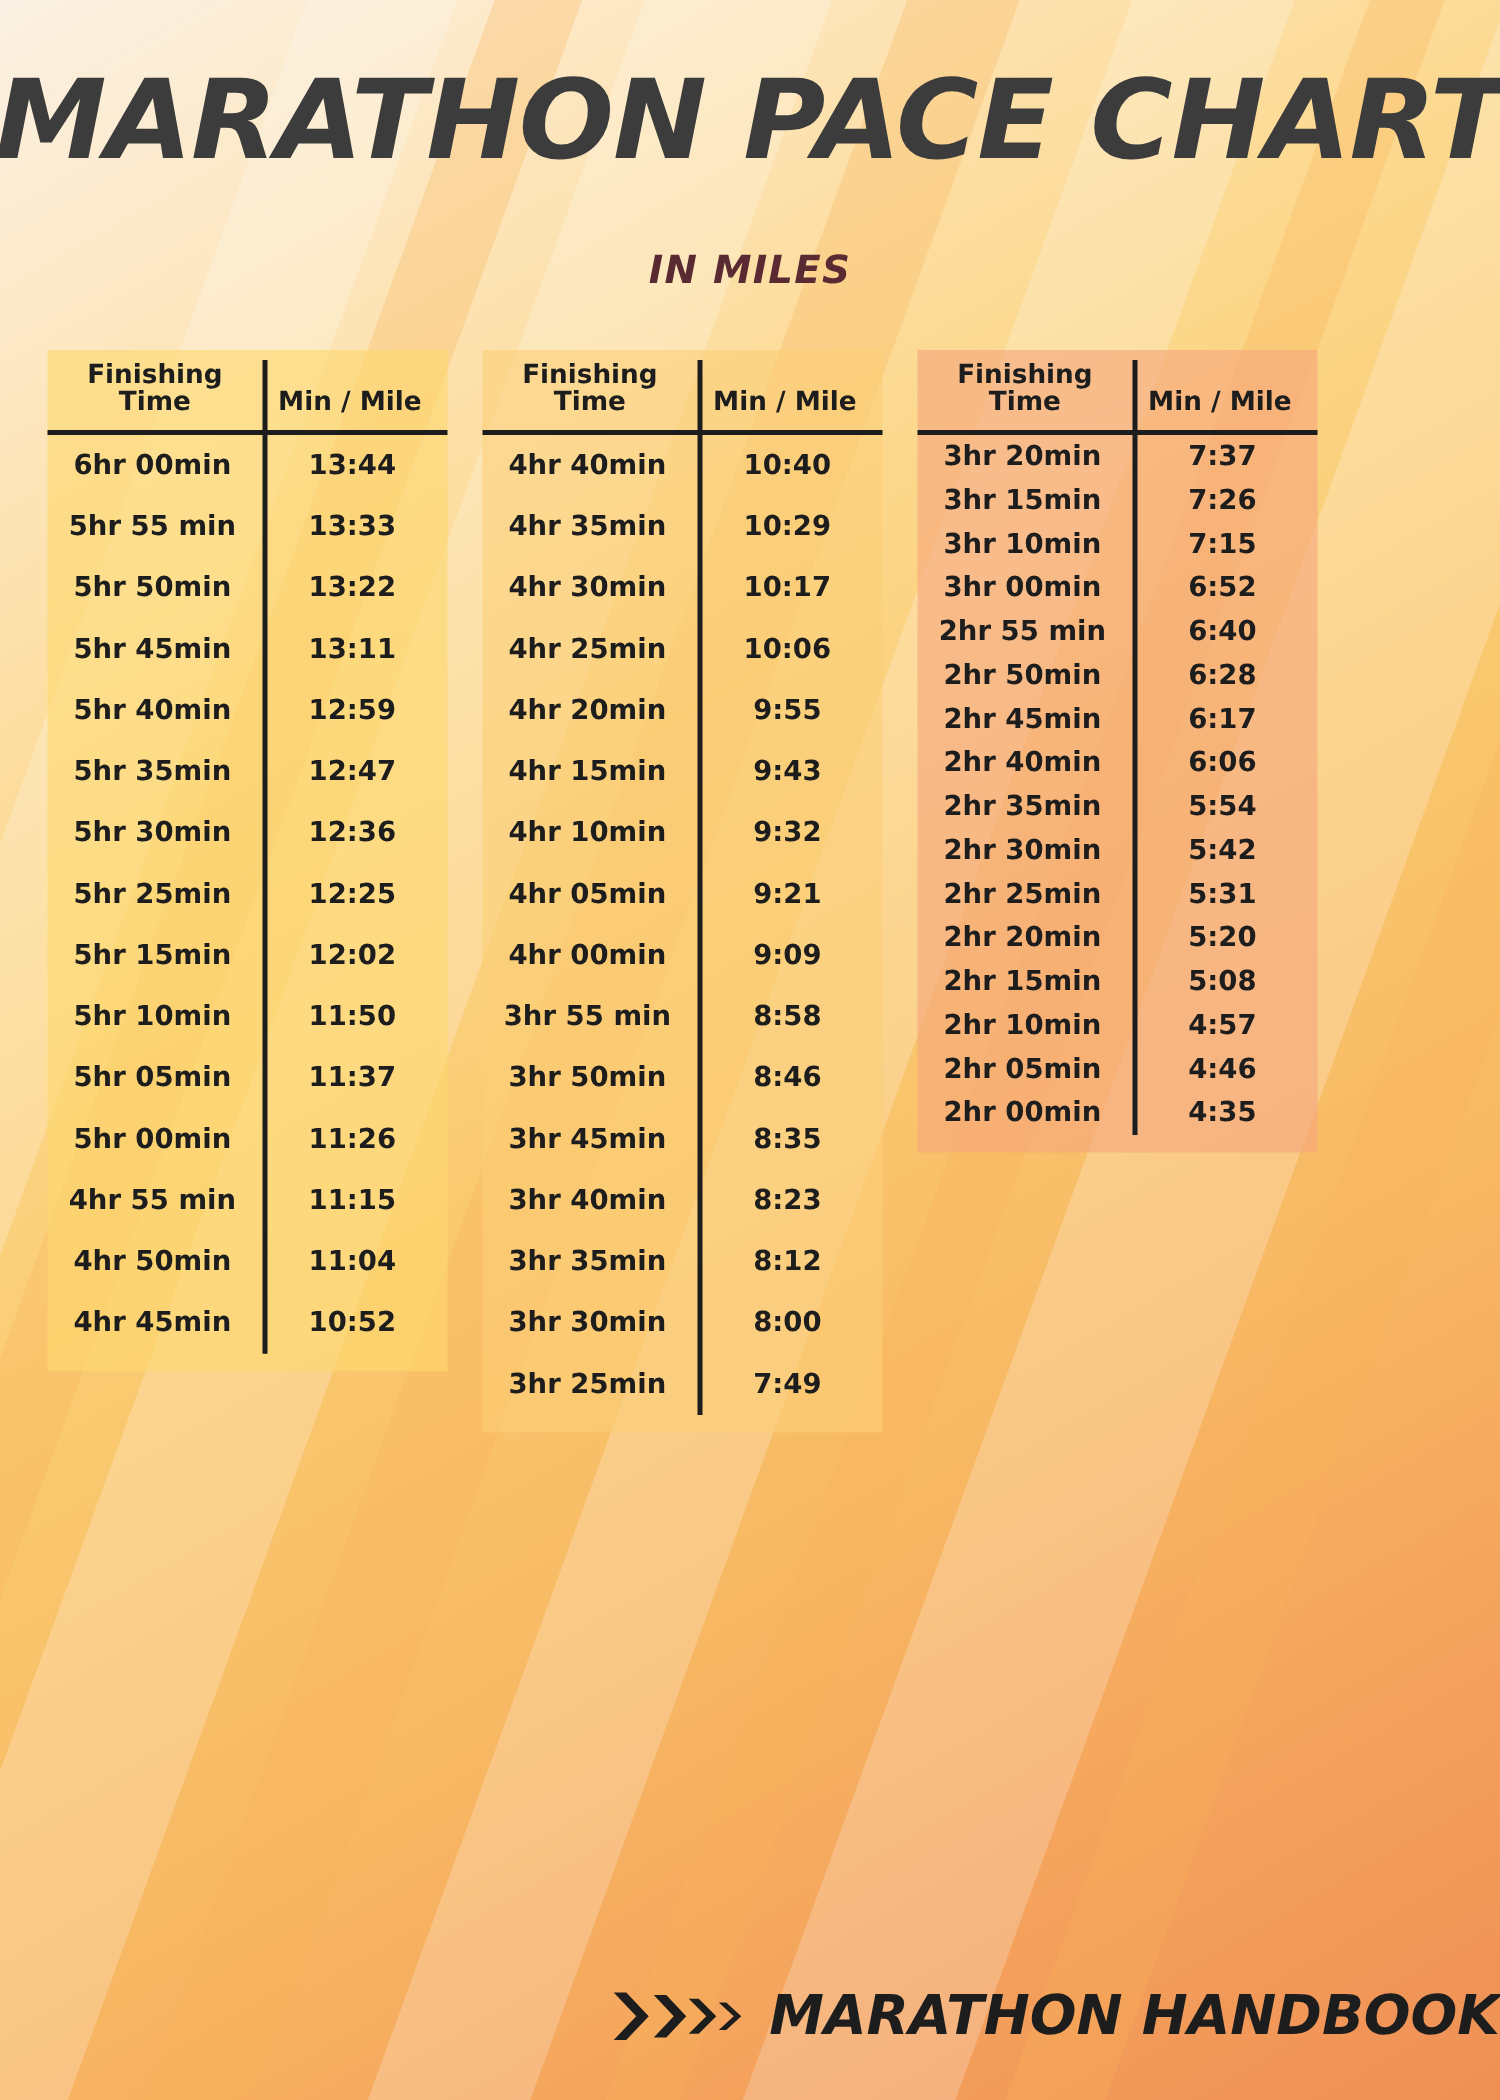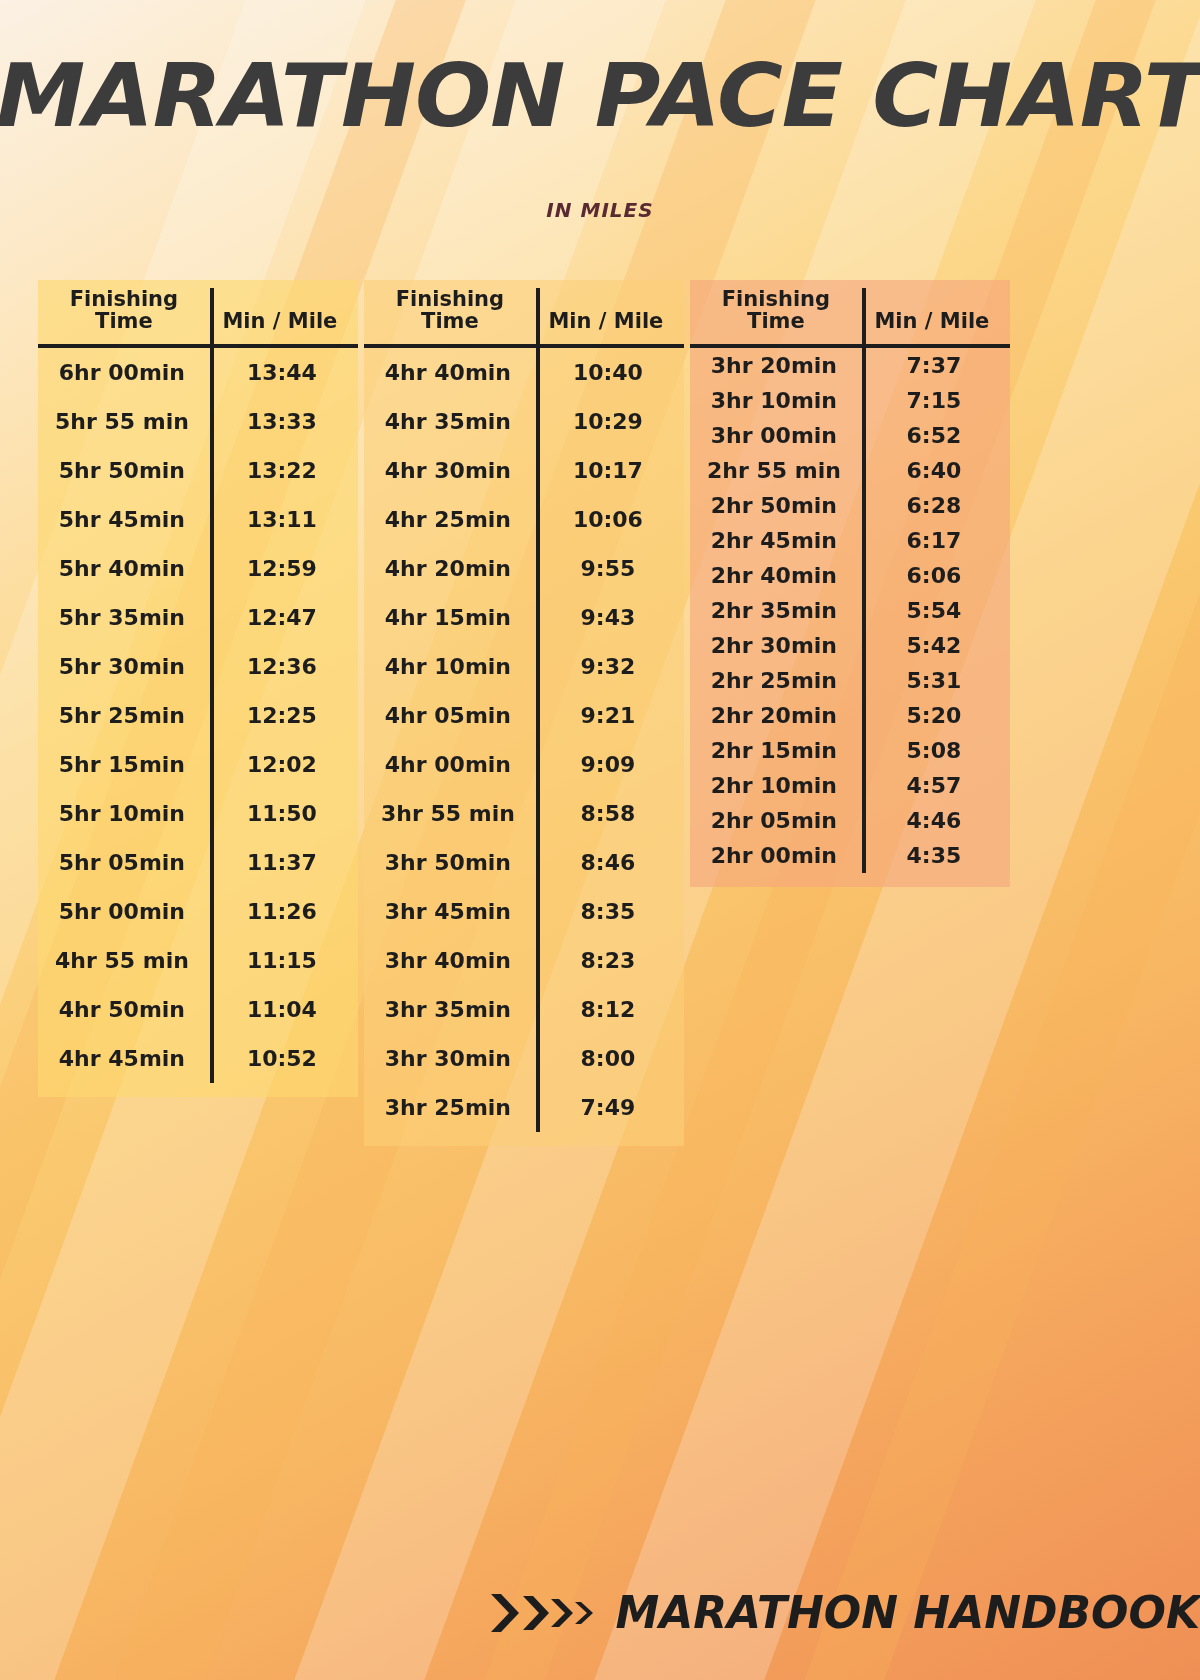--- a/index.html
+++ b/index.html
@@ -47,34 +47,34 @@
     letter-spacing: -1px;
     color: #3c3c3c;
     transform: scaleX(1.02);
   }
   .subtitle {
     position: absolute;
     top: 198px;
     left: 0;
     width: 1200px;
     text-align: center;
-    font-size: 20px;
+    font-size: 31px;
     font-weight: 800;
     font-style: italic;
     letter-spacing: 1px;
     color: #5a2a33;
   }
 
   .columns {
     position: absolute;
     top: 280px;
     left: 38px;
     width: 1124px;
     display: flex;
-    gap: 6px;
+    gap: 28px;
     align-items: flex-start;
   }
   .col {
     position: relative;
     width: 320px;
     padding: 0 0 14px 0;
   }
   .col-1 { background: rgba(253, 216, 112, 0.62); }
   .col-2 { background: rgba(252, 206, 120, 0.60); }
   .col-3 { background: rgba(246, 167, 125, 0.62); }
@@ -314,20 +314,24 @@
       <div class="th th-time">Finishing Time</div>
       <div class="th th-pace">Min / Mile</div>
     </div>
     <div class="vline"></div>
     <div>
       <div class="row">
           <div class="cell cell-time">3hr 20min</div>
           <div class="cell cell-pace">7:37</div>
         </div>
       <div class="row">
+          <div class="cell cell-time">3hr 15min</div>
+          <div class="cell cell-pace">7:26</div>
+        </div>
+      <div class="row">
           <div class="cell cell-time">3hr 10min</div>
           <div class="cell cell-pace">7:15</div>
         </div>
       <div class="row">
           <div class="cell cell-time">3hr 00min</div>
           <div class="cell cell-pace">6:52</div>
         </div>
       <div class="row">
           <div class="cell cell-time">2hr 55 min</div>
           <div class="cell cell-pace">6:40</div>

